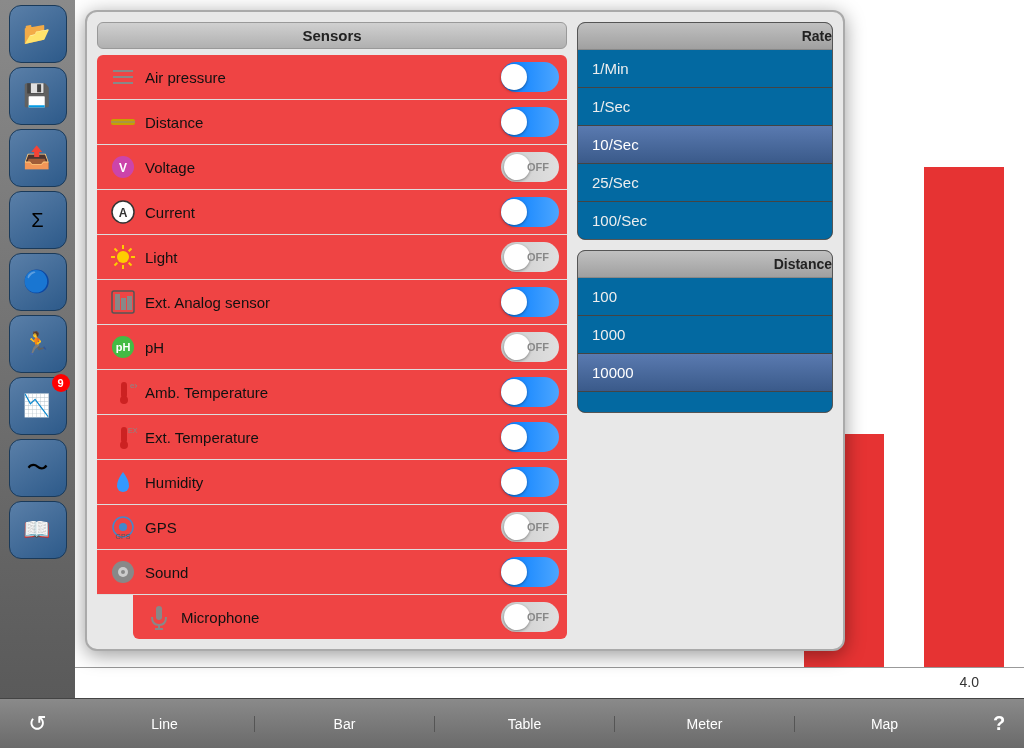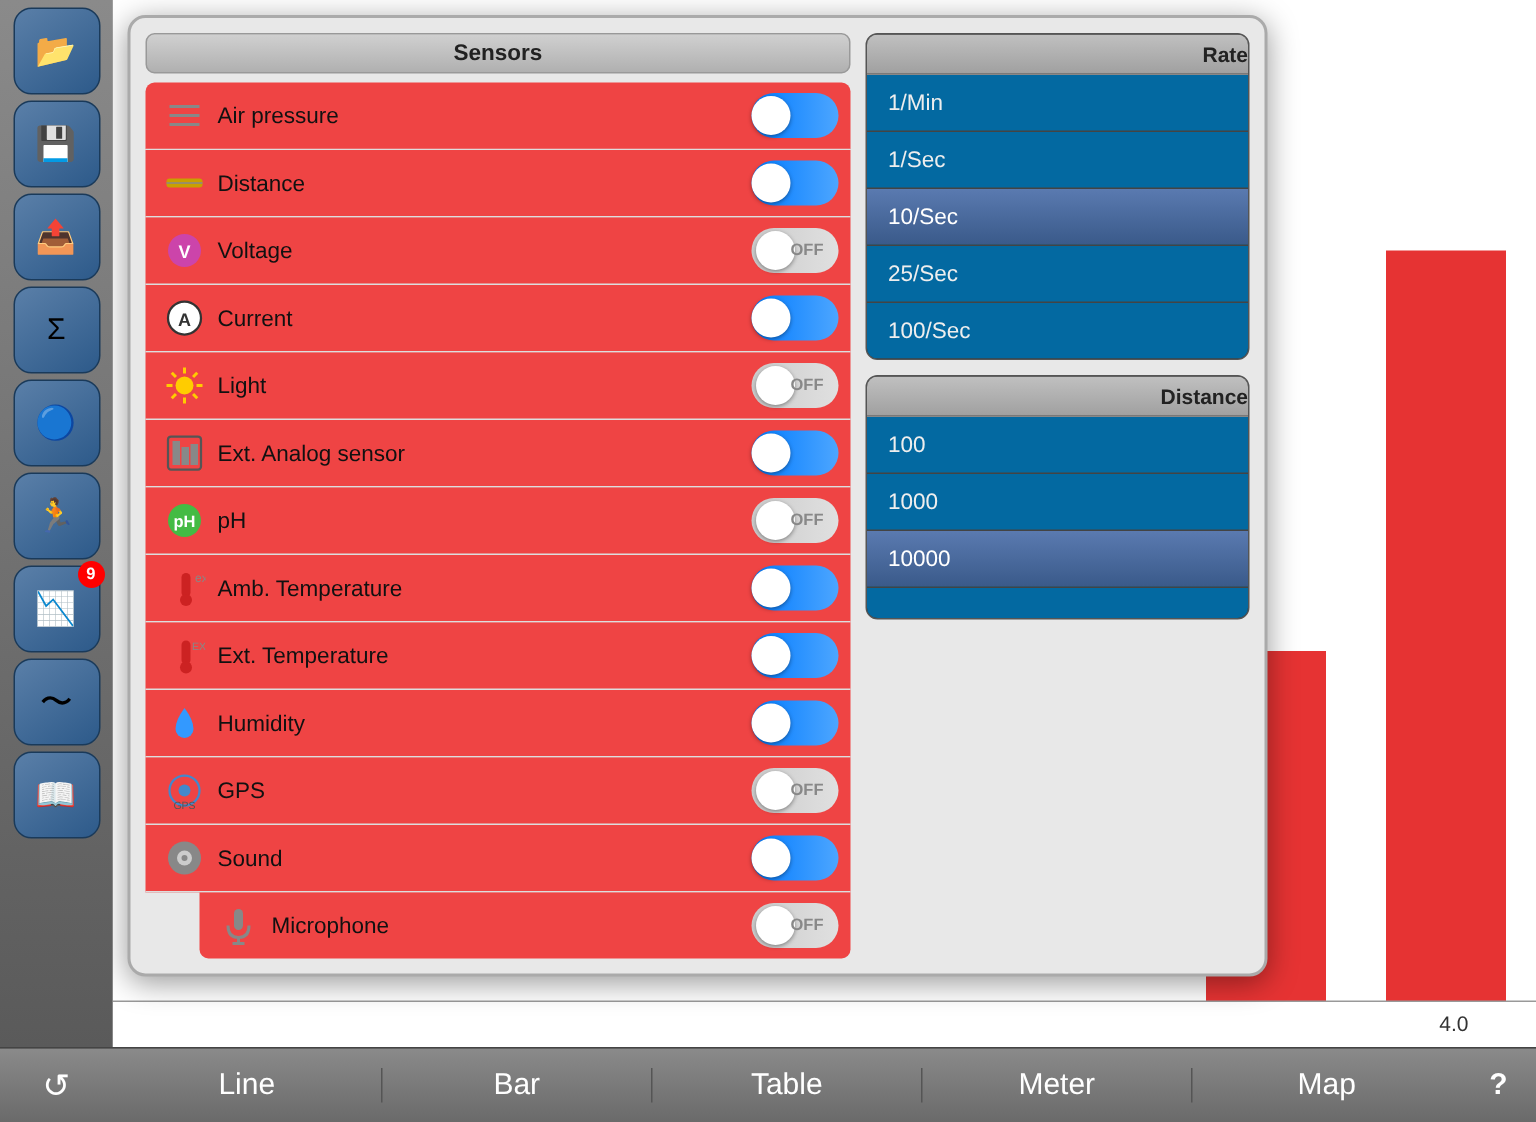--- a/index.html
+++ b/index.html
@@ -254,21 +254,21 @@
     .bottom-tabs {
       flex: 1;
       display: flex;
     }
     .bottom-tab {
       flex: 1;
       display: flex;
       align-items: center;
       justify-content: center;
       color: white;
-      font-size: 20px;
+      font-size: 14px;
       cursor: pointer;
       border-right: 1px solid #555;
     }
     .bottom-tab:last-child { border-right: none; }
     .bottom-help {
       width: 50px;
       display: flex;
       align-items: center;
       justify-content: center;
       color: white;

